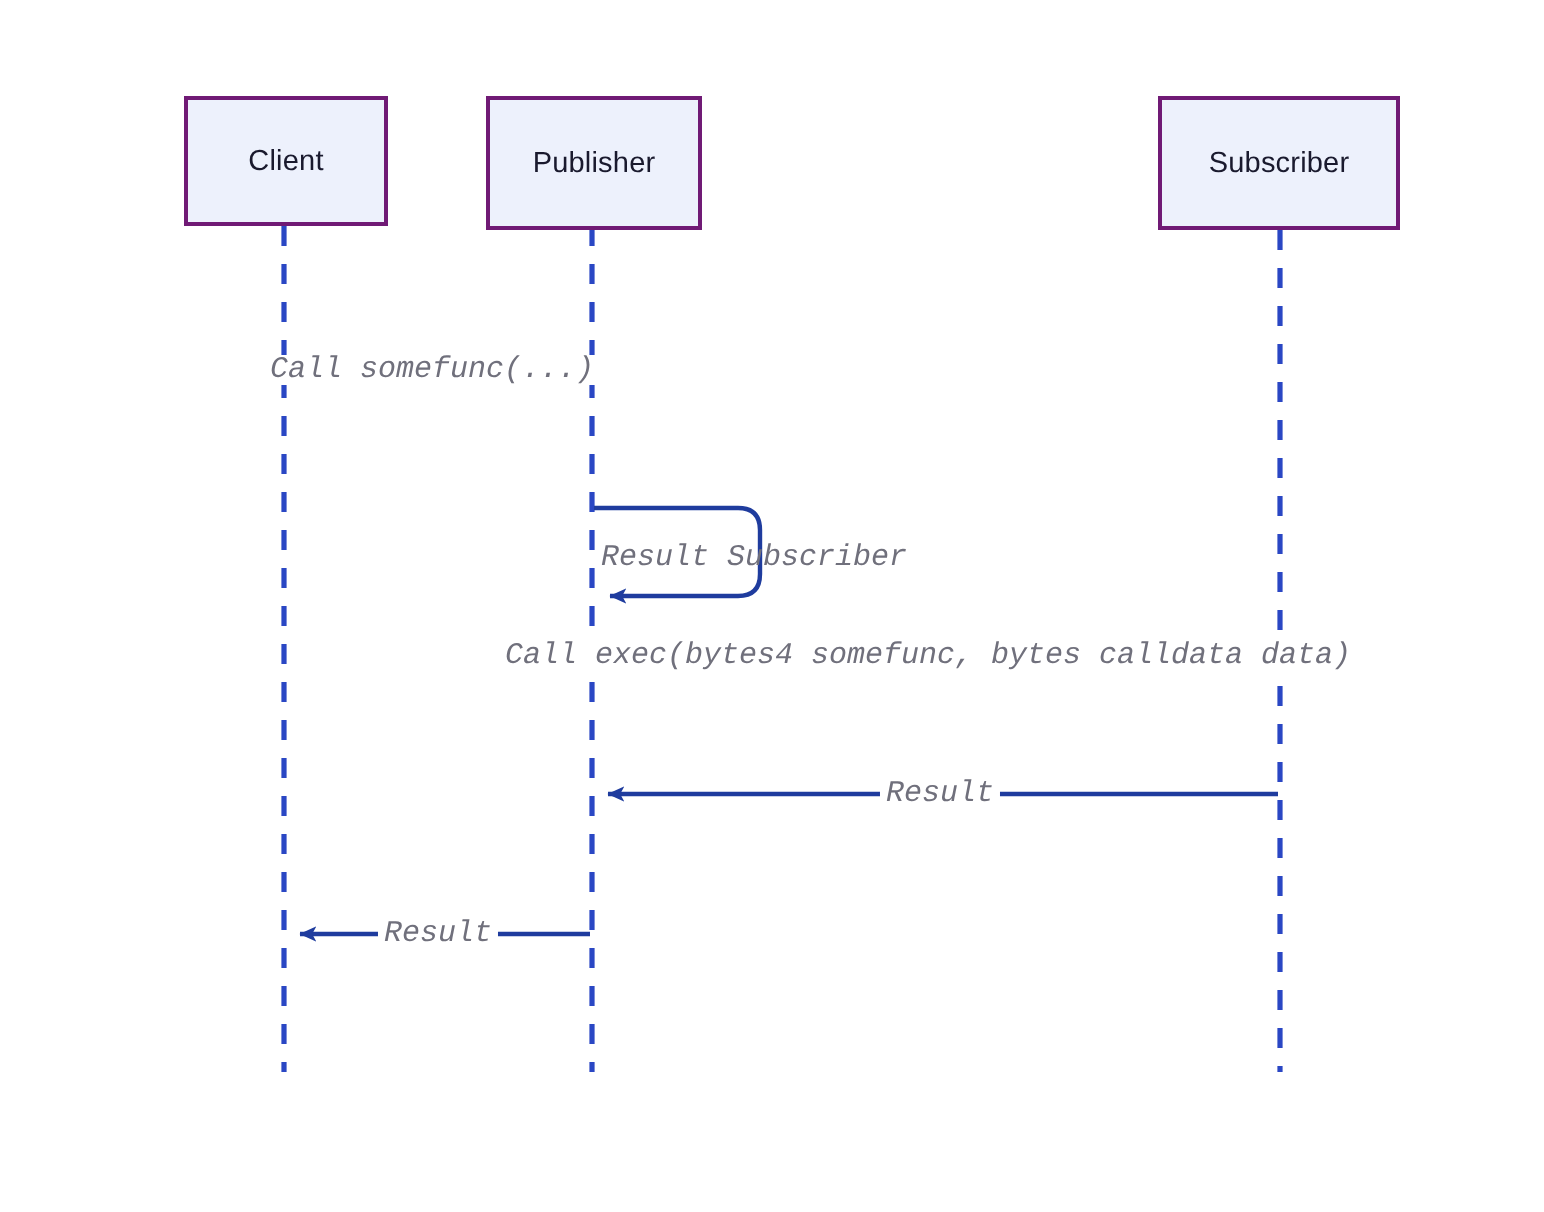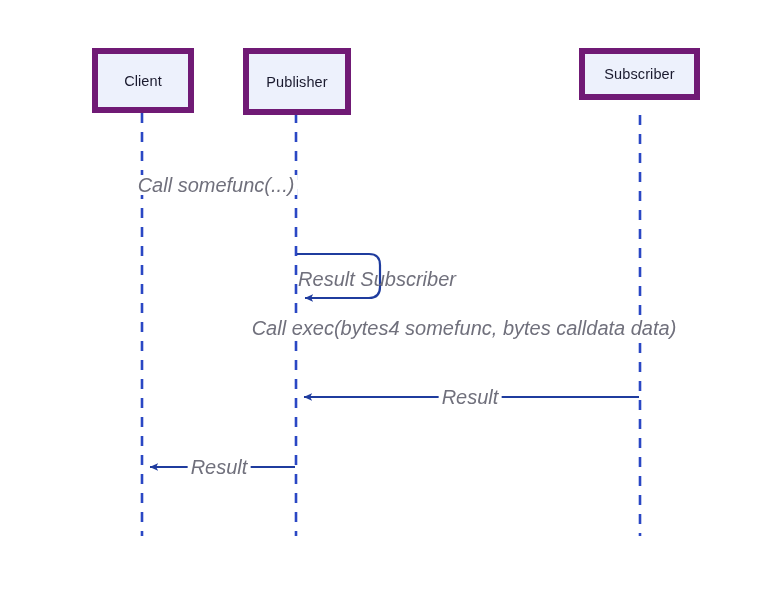--- a/index.html
+++ b/index.html
@@ -19,37 +19,37 @@
     position: absolute;
     left: 0;
     top: 0;
     width: 772px;
     height: 606px;
   }
   .actor-box {
     position: absolute;
     box-sizing: border-box;
     background: #edf1fc;
-    border: 6px solid #701a75;
+    border: 2px solid #701a75;
     display: flex;
     align-items: center;
     justify-content: center;
   }
   .actor-label {
     font-family: "Liberation Sans", "DejaVu Sans", sans-serif;
     font-size: 14.5px;
     color: #1a1a2e;
     letter-spacing: 0.1px;
     white-space: nowrap;
   }
   .msg-label {
     position: absolute;
-    font-family: Liberation Sans, sans-serif;
+    font-family: Liberation Mono, monospace;
     font-style: italic;
-    font-size: 20px;
+    font-size: 15px;
     color: #70707c;
     white-space: nowrap;
     background: #ffffff;
     padding: 0 3px;
     transform: translate(-50%, -50%);
     line-height: 1;
   }
   .msg-label.noblank {
     background: transparent;
   }
@@ -95,21 +95,21 @@
 </svg>
 
 <div class="actor-box" style="left:92px; top:48px; width:102px; height:65px;">
   <span class="actor-label">Client</span>
 </div>
 
 <div class="actor-box" style="left:243px; top:48px; width:108px; height:67px;">
   <span class="actor-label">Publisher</span>
 </div>
 
-<div class="actor-box" style="left:579px; top:48px; width:121px; height:52px;">
+<div class="actor-box" style="left:579px; top:48px; width:121px; height:67px;">
   <span class="actor-label">Subscriber</span>
 </div>
 
 <div class="msg-label" style="left:216px; top:185px;">Call somefunc(...)</div>
 
 <div class="msg-label noblank" style="left:377px; top:279px;">Result Subscriber</div>
 
 <div class="msg-label" style="left:464px; top:328px;">Call exec(bytes4 somefunc, bytes calldata data)</div>
 
 <div class="msg-label" style="left:470px; top:397px;">Result</div>

